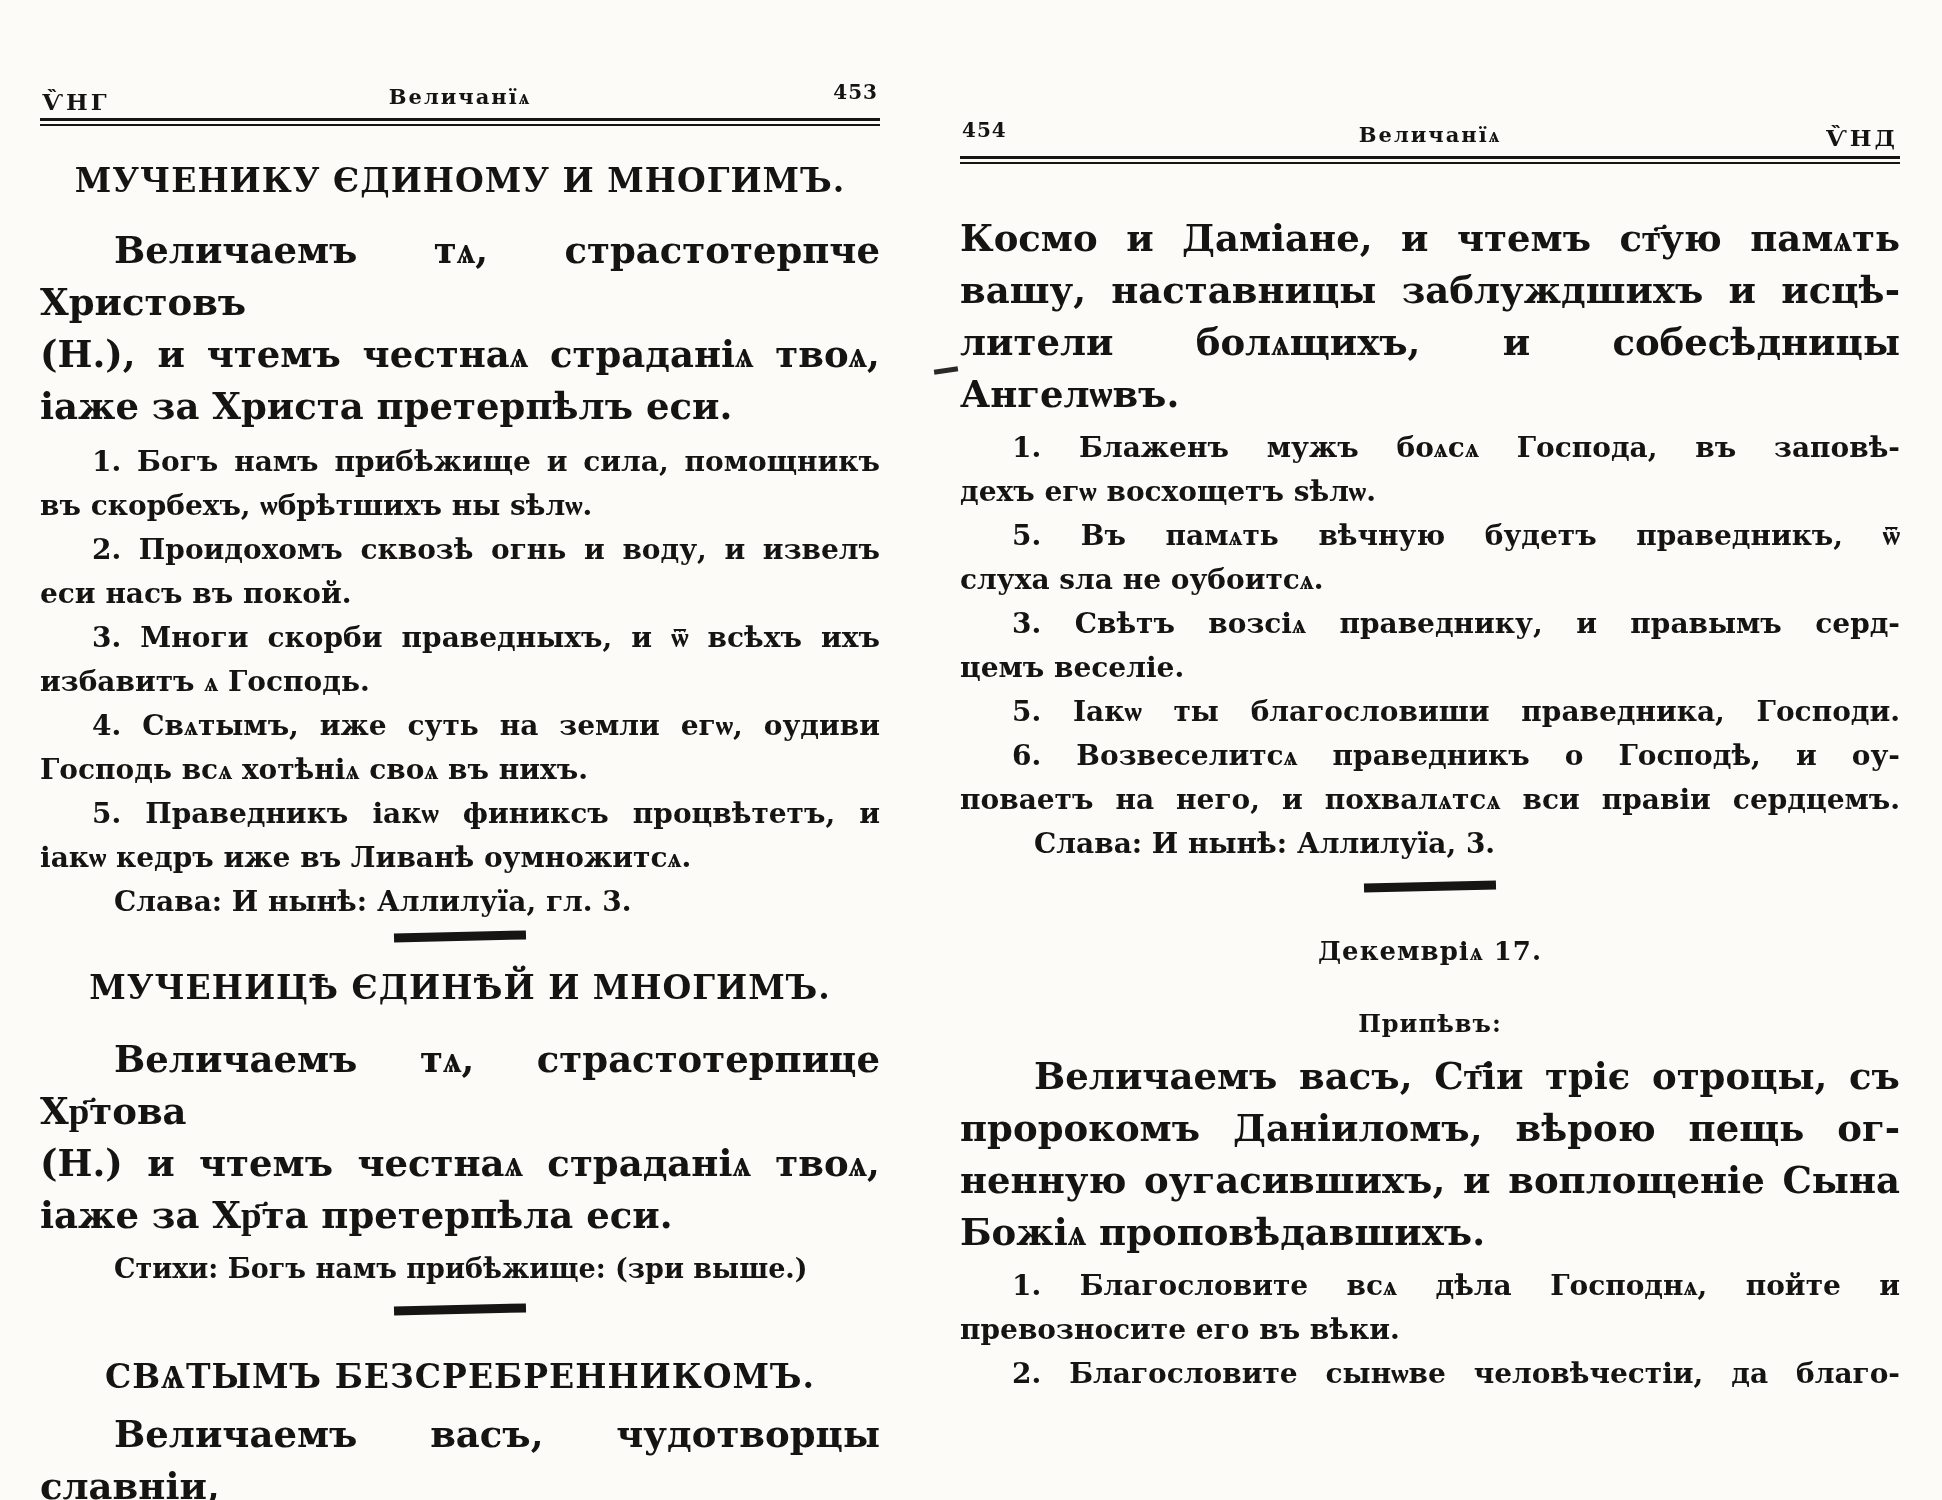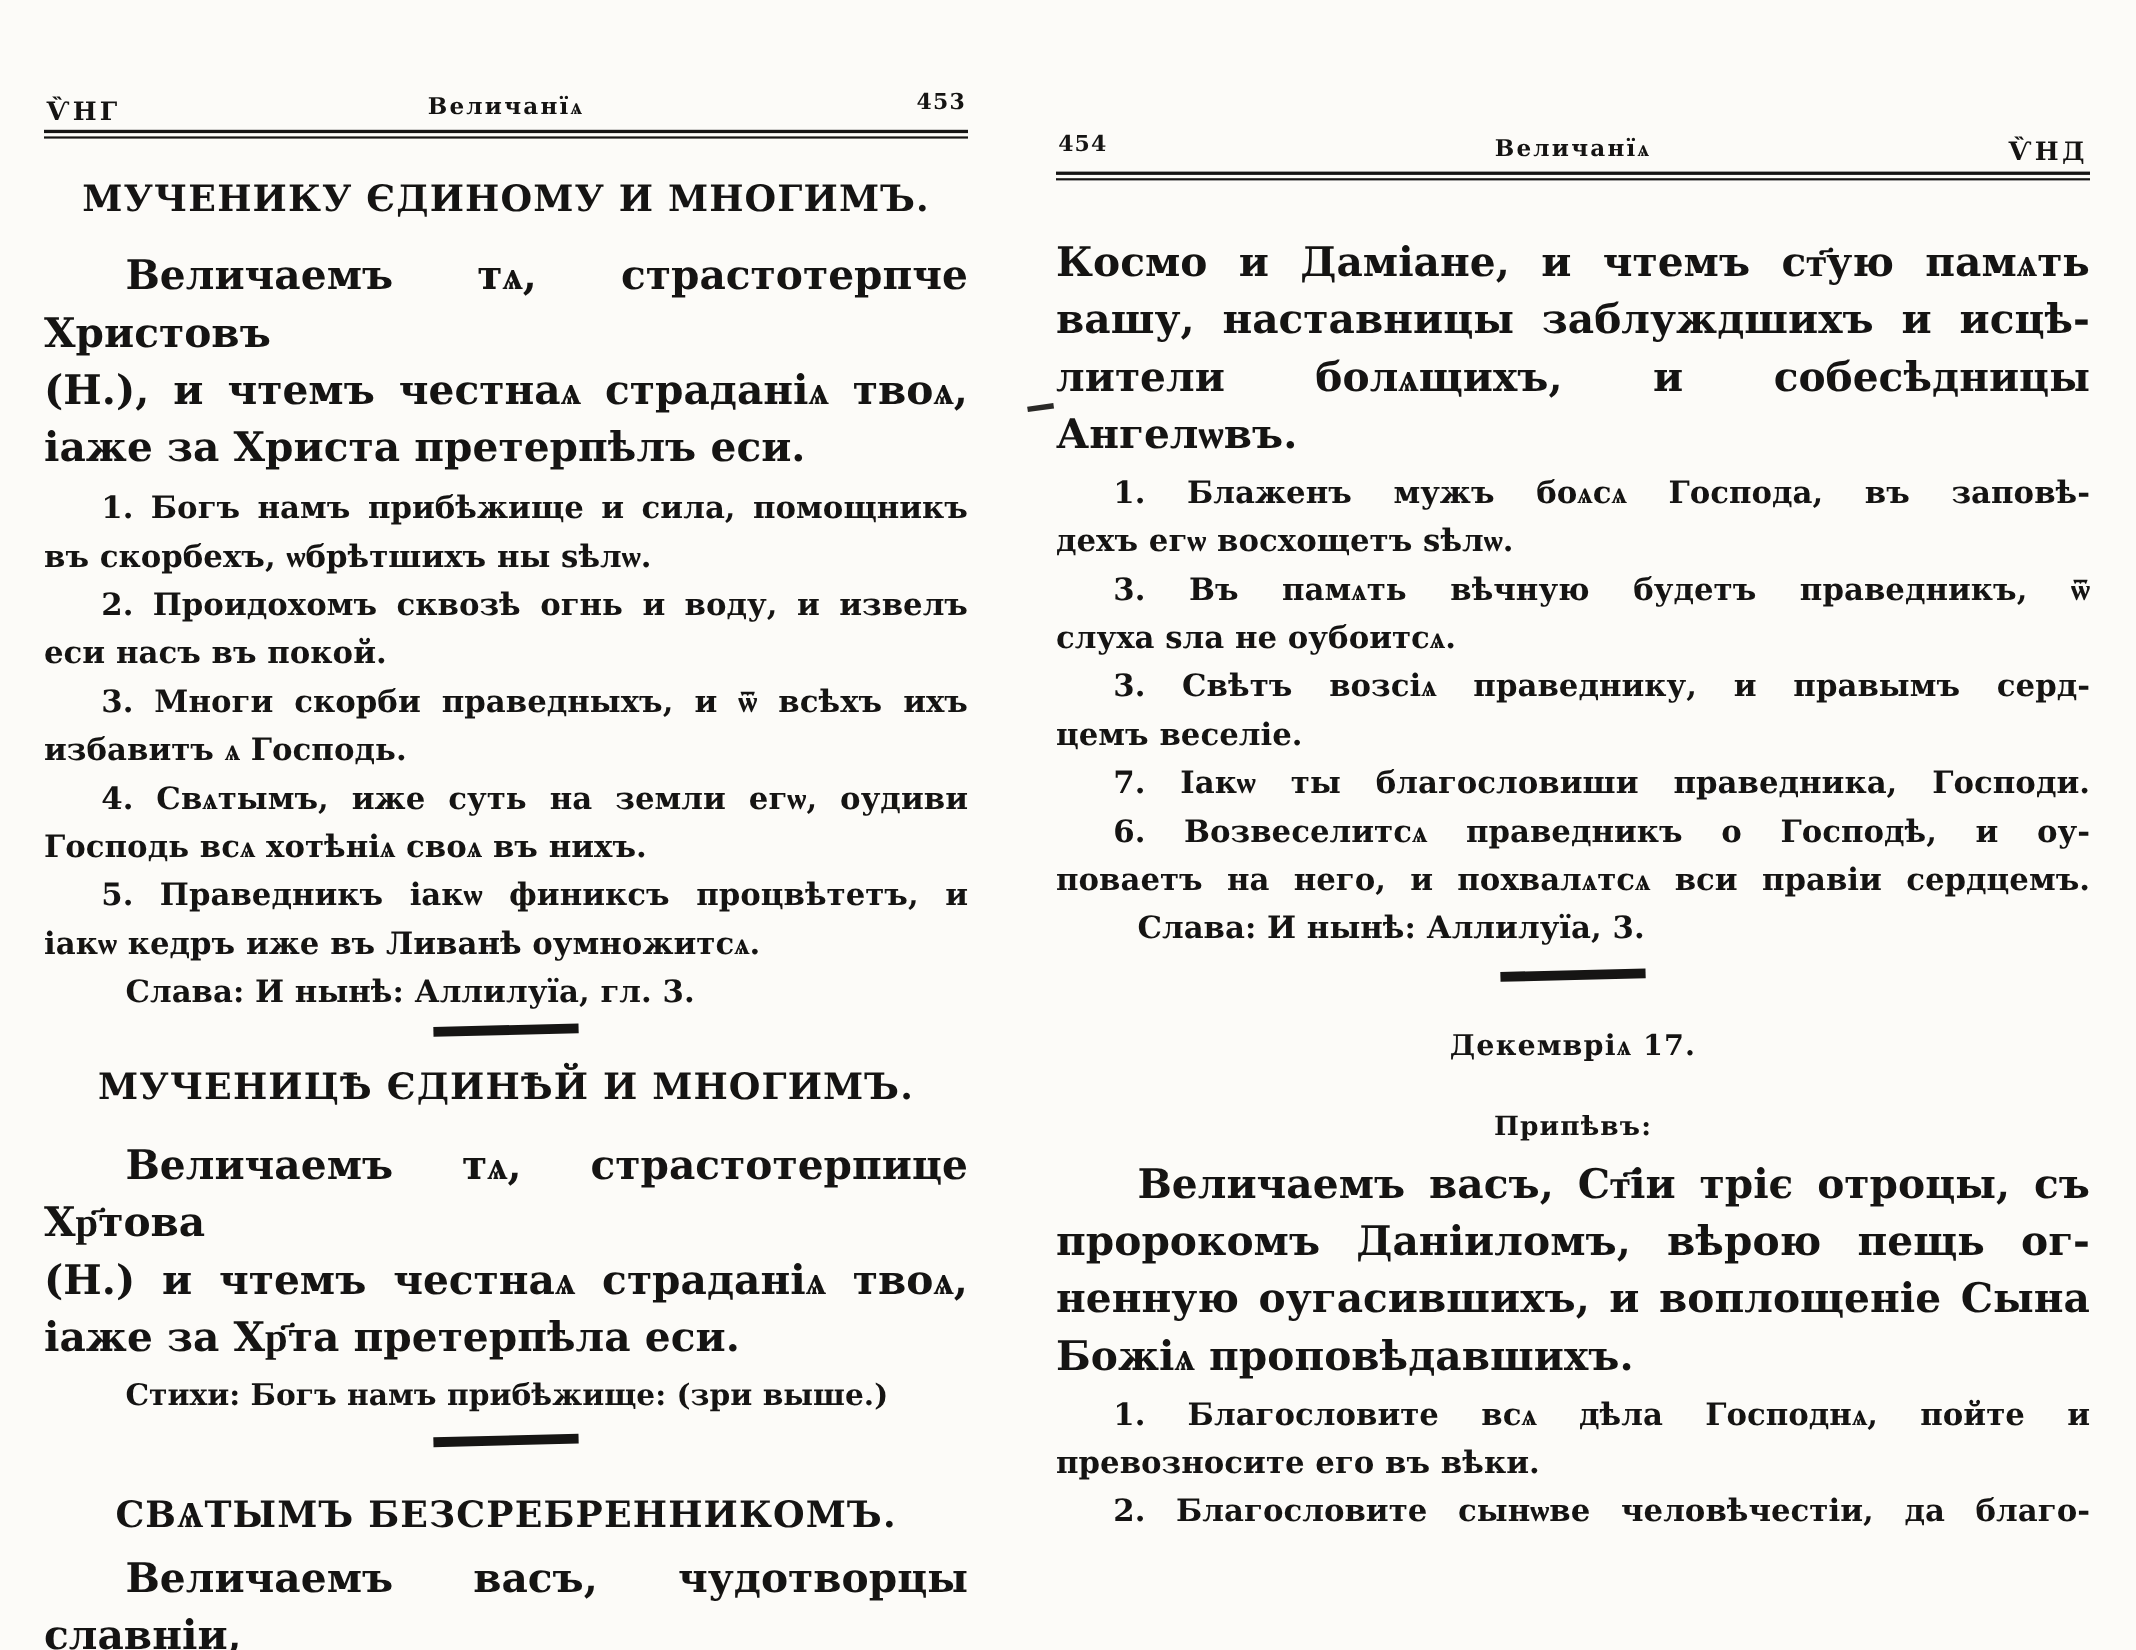--- a/index.html
+++ b/index.html
@@ -126,29 +126,29 @@
           <div class="line">Космо и Даміане, и чтемъ ст҃ую памѧть</div>
           <div class="line">вашу, наставницы заблуждшихъ и исцѣ-</div>
           <div class="line">лители болѧщихъ, и собесѣдницы Ангелѡвъ.</div>
         </div>
 
       <div class="block small indent-small endlast" style="margin-top:6px">
           <div class="line">1. Блаженъ мужъ боѧсѧ Господа, въ заповѣ-</div>
           <div class="line">дехъ егѡ восхощетъ ѕѣлѡ.</div>
         </div>
       <div class="block small indent-small endlast">
-          <div class="line">3. Въ памѧть вѣчную будетъ праведникъ, ѿ</div>
+          <div class="line">5. Въ памѧть вѣчную будетъ праведникъ, ѿ</div>
           <div class="line">слуха ѕла не оубоитсѧ.</div>
         </div>
       <div class="block small indent-small endlast">
           <div class="line">3. Свѣтъ возсіѧ праведнику, и правымъ серд-</div>
           <div class="line">цемъ веселіе.</div>
         </div>
       <div class="block small indent-small">
-          <div class="line">7. Іакѡ ты благословиши праведника, Господи.</div>
+          <div class="line">5. Іакѡ ты благословиши праведника, Господи.</div>
         </div>
       <div class="block small indent-small">
           <div class="line">6. Возвеселитсѧ праведникъ о Господѣ, и оу-</div>
           <div class="line">поваетъ на него, и похвалѧтсѧ вси правіи сердцемъ.</div>
         </div>
 
       <div class="line-single">Слава: И нынѣ: Аллилуїа, 3.</div>
 
       <div class="divider" style="margin-top:16px"></div>
 

